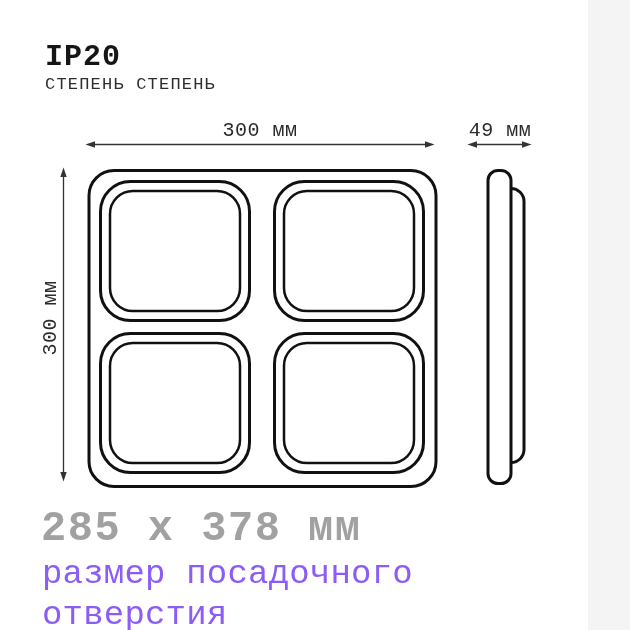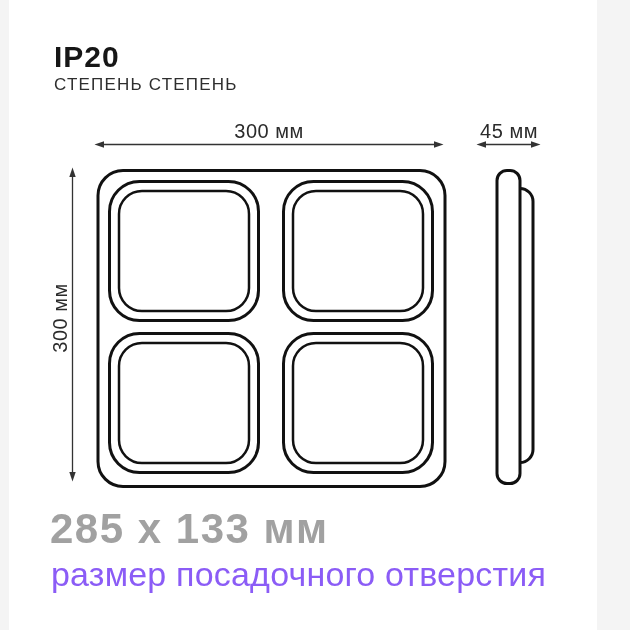--- a/index.html
+++ b/index.html
@@ -8,23 +8,22 @@
     --dimension:#333333;
     --muted-gray:#a1a1a1;
     --background:#ffffff;
   }
   *{margin:0;padding:0;box-sizing:border-box;}
   html,body{background:#f4f4f4;}
   .canvas{
     position:relative;
     width:588px;height:630px;
     background:var(--background);
-    font-family:Liberation Sans, sans-serif;
+    font-family:Liberation Mono, monospace;
     overflow:hidden;
-    margin-left:9px;
   }
   .abs{position:absolute;}
   
   .ip-rating{
     left:45px;top:42px;
     font-size:30px;font-weight:700;color:var(--ink);
     letter-spacing:1px;line-height:1;
   }
   .ip-caption{
     left:45px;top:76px;
@@ -104,18 +103,18 @@
     </g>
 
     <g fill="#ffffff" stroke="#111111" stroke-width="3">
       <rect x="497" y="188.5" width="27" height="274" rx="13"></rect>
       <rect x="488" y="170.5" width="23" height="313" rx="10"></rect>
     </g>
   </svg>
 
   <div class="abs dim-label dim-width">300 мм</div>
   <div class="abs dim-label dim-height">300 мм</div>
-  <div class="abs dim-label dim-depth">45 мм</div>
+  <div class="abs dim-label dim-depth">49 мм</div>
 
-  <div class="abs cutout-size">285 x 133 мм</div>
+  <div class="abs cutout-size">285 x 378 мм</div>
   <div class="abs cutout-caption">размер посадочного отверстия</div>
 
 </div>
 
 </body></html>

